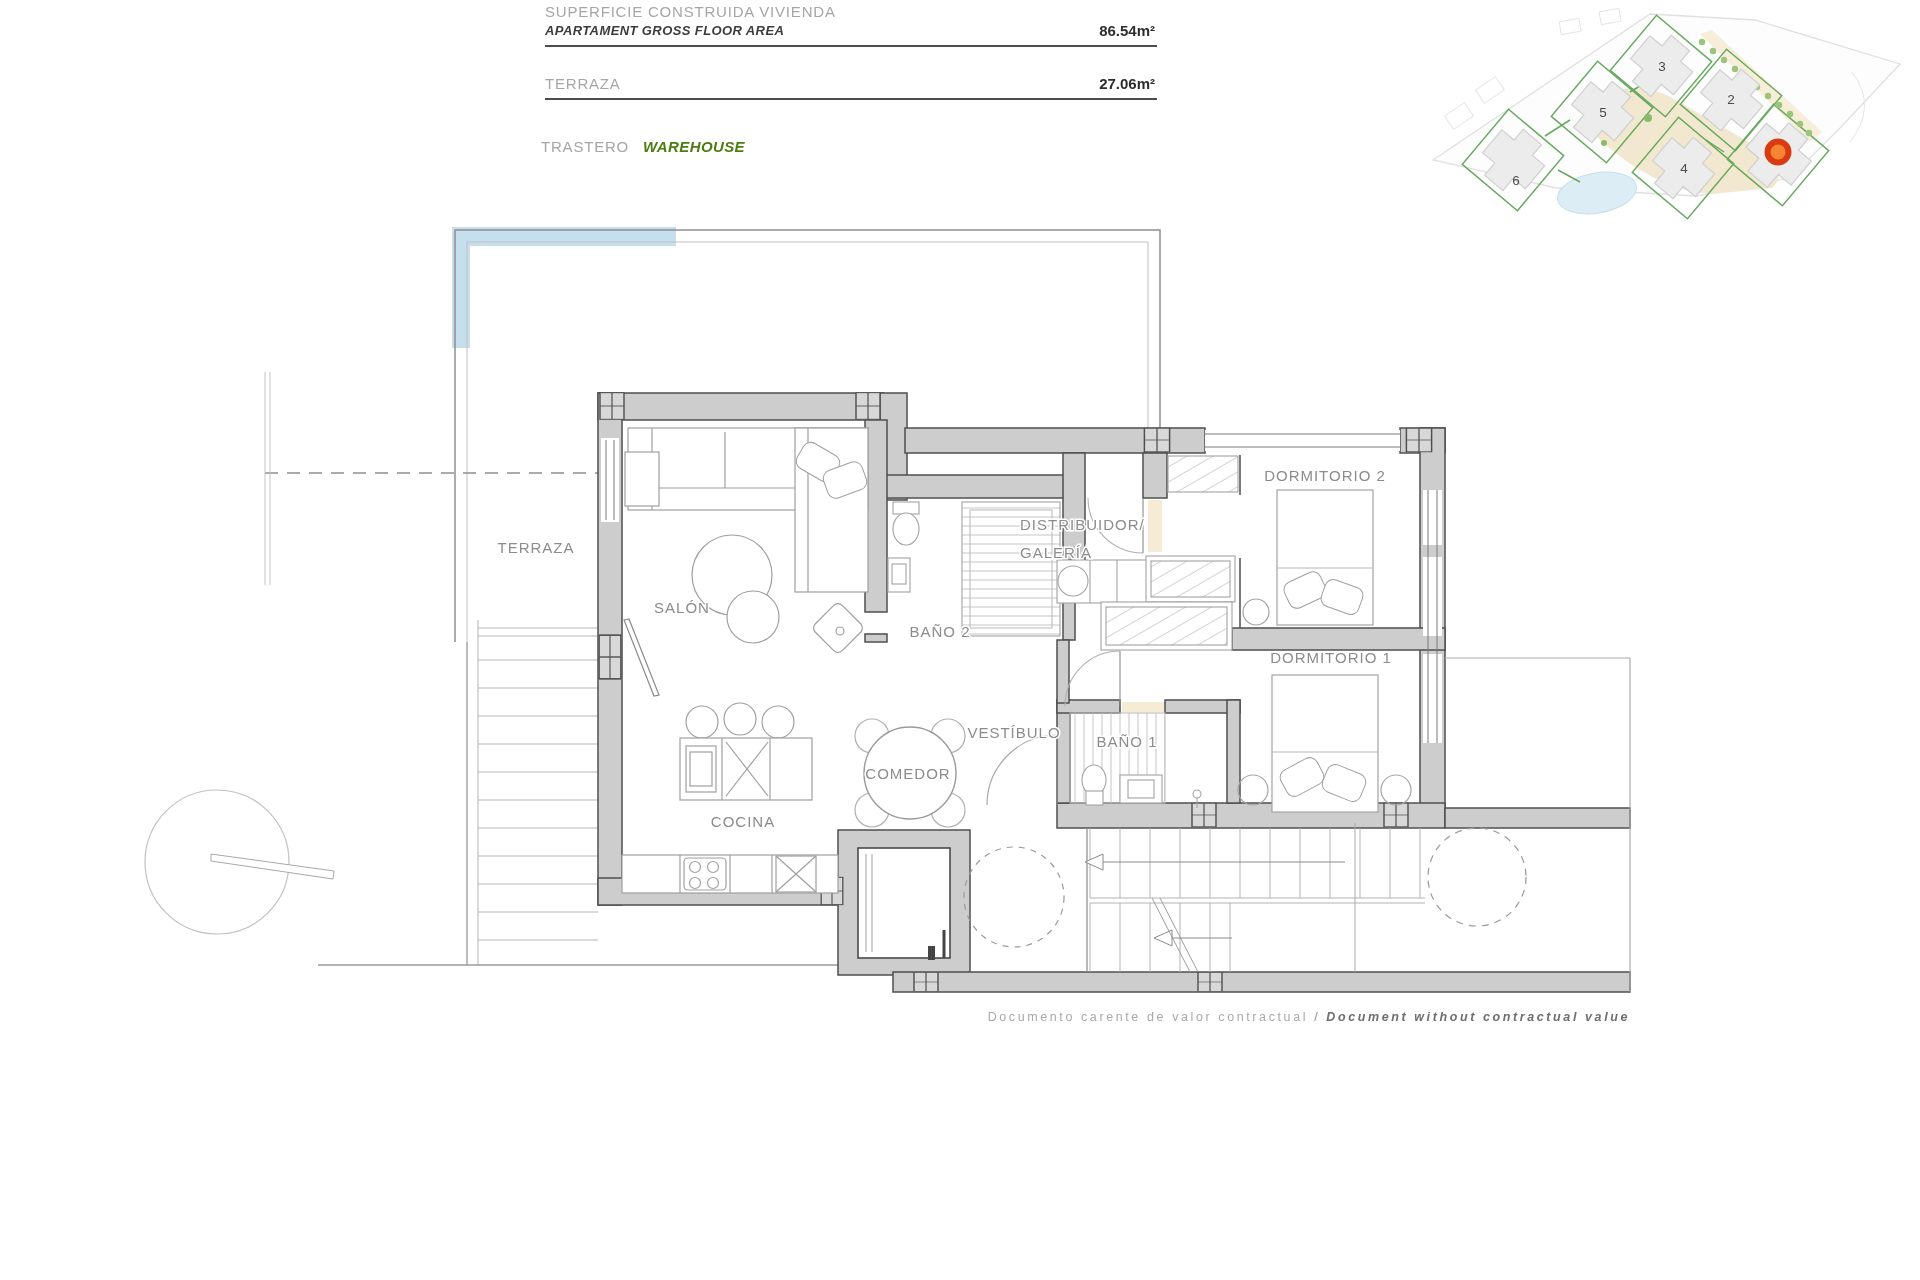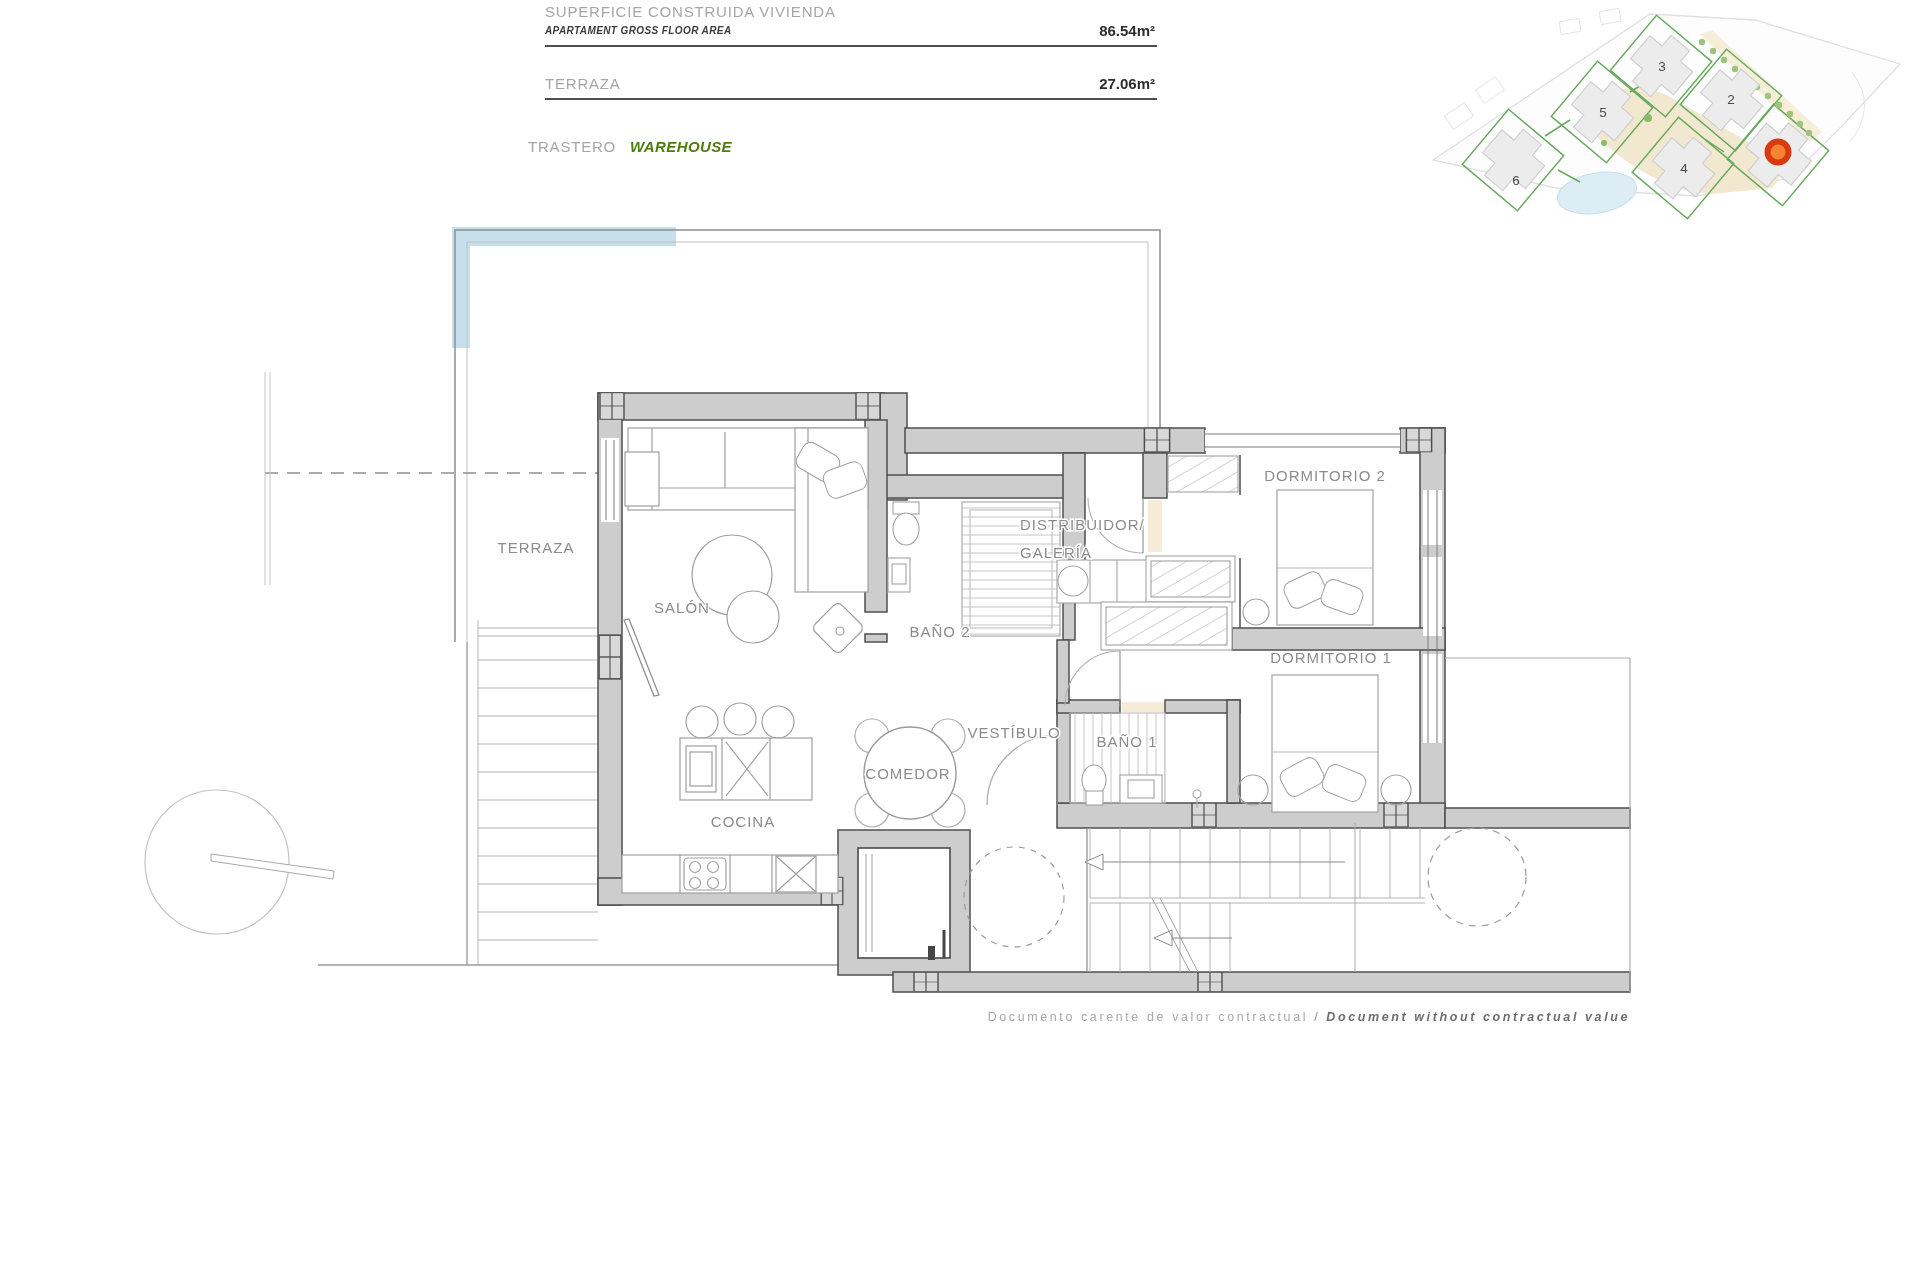--- a/index.html
+++ b/index.html
@@ -2,25 +2,25 @@
 <html><head>
 <meta charset="utf-8">
 <style>
   html,body{margin:0;padding:0;background:#ffffff;}
   #page{position:relative;width:1920px;height:1280px;background:#ffffff;overflow:hidden;
         font-family:"Liberation Sans",sans-serif;border-radius:16px;}
   svg{position:absolute;left:0;top:0;}
   
   .hrow{position:absolute;left:545px;width:612px;}
   .hrow .es{font-size:15px;color:#a6a6a6;letter-spacing:.8px;line-height:19px;}
-  .hrow .en{font-size:10px;font-weight:bold;font-style:italic;color:#3c3c3c;
+  .hrow .en{font-size:13px;font-weight:bold;font-style:italic;color:#3c3c3c;
             letter-spacing:.4px;line-height:19px;}
   .hrow .rule{border-bottom:2px solid #4d4d4d;height:5px;}
   .hrow .val{position:absolute;right:2px;bottom:8px;font-size:15px;font-weight:bold;color:#2d2d2d;}
-  .hrow3{position:absolute;left:528px;top:138px;display:flex;gap:14px;align-items:baseline;}
+  .hrow3{position:absolute;left:541px;top:138px;display:flex;gap:14px;align-items:baseline;}
   .hrow3 .es{font-size:15px;color:#a6a6a6;letter-spacing:.8px;}
   .hrow3 .en{font-size:15px;font-weight:bold;font-style:italic;color:#4d7c0f;letter-spacing:.4px;}
   
   #footer{position:absolute;right:290px;top:1010px;white-space:nowrap;font-size:12.5px;}
   #footer .es{color:#a9a9a9;letter-spacing:2.6px;}
   #footer .sep{color:#8d8d8d;letter-spacing:2.6px;}
   #footer .en{color:#6e6e6e;font-weight:bold;font-style:italic;letter-spacing:2.6px;}
   
   .rlabel{font-family:"Liberation Sans",sans-serif;font-size:15px;fill:#8c8c8c;
           letter-spacing:1px;text-anchor:middle;paint-order:stroke;stroke:#ffffff;stroke-width:3px;}

